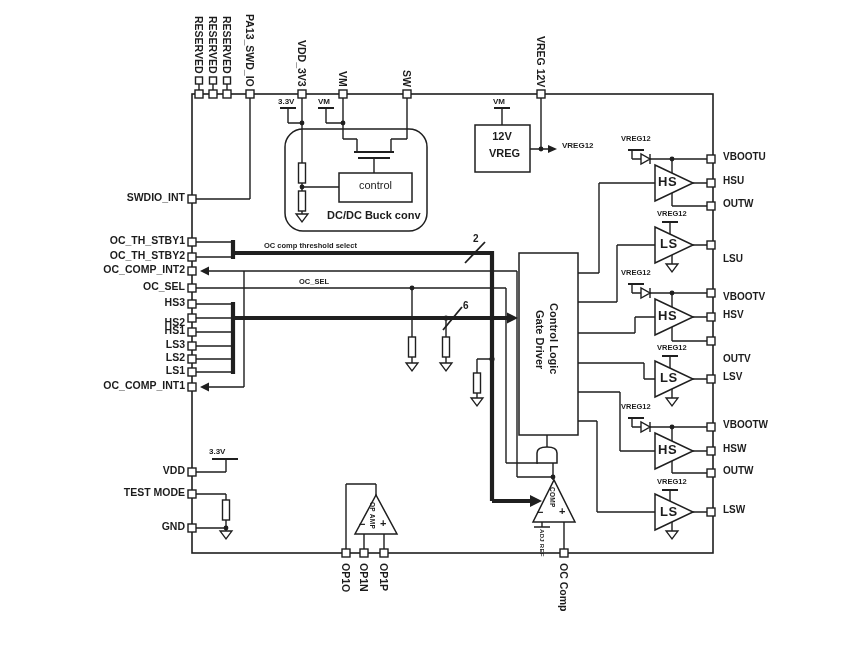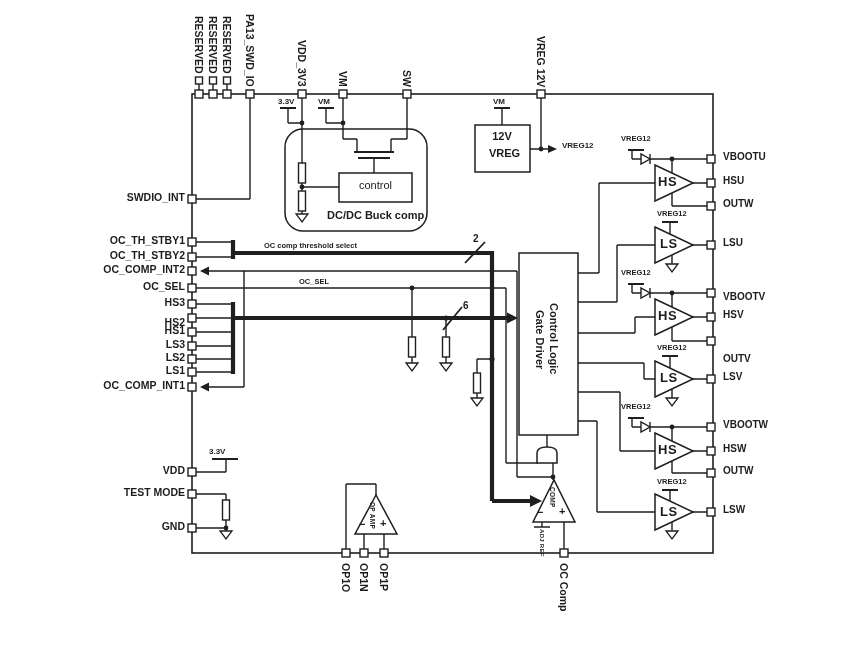--- a/index.html
+++ b/index.html
@@ -214,21 +214,21 @@
 <div class="lab pl" style="top:352px">LS2</div>
 <div class="lab pl" style="top:365px">LS1</div>
 <div class="lab pl" style="top:380px">OC_COMP_INT1</div>
 <div class="lab pl" style="top:465px">VDD</div>
 <div class="lab pl" style="top:487px">TEST MODE</div>
 <div class="lab pl" style="top:521px">GND</div>
 
 <div class="lab pr" style="top:152px">VBOOTU</div>
 <div class="lab pr" style="top:176px">HSU</div>
 <div class="lab pr" style="top:199px">OUTW</div>
-<div class="lab pr" style="top:238px">LSU</div>
+<div class="lab pr" style="top:254px">LSU</div>
 <div class="lab pr" style="top:292px">VBOOTV</div>
 <div class="lab pr" style="top:310px">HSV</div>
 <div class="lab pr" style="top:354px">OUTV</div>
 <div class="lab pr" style="top:372px">LSV</div>
 <div class="lab pr" style="top:420px">VBOOTW</div>
 <div class="lab pr" style="top:444px">HSW</div>
 <div class="lab pr" style="top:466px">OUTW</div>
 <div class="lab pr" style="top:505px">LSW</div>
 
 <div class="lab pb" style="left:340px;top:563px">OP1O</div>
@@ -256,21 +256,21 @@
 <div class="lab tri" style="left:658px;top:175px">HS</div>
 <div class="lab tri" style="left:660px;top:237px">LS</div>
 <div class="lab tri" style="left:658px;top:309px">HS</div>
 <div class="lab tri" style="left:660px;top:371px">LS</div>
 <div class="lab tri" style="left:658px;top:443px">HS</div>
 <div class="lab tri" style="left:660px;top:505px">LS</div>
 
 <div class="lab blk ctr" style="left:475px;top:131px;width:54px">12V</div>
 <div class="lab blk ctr" style="left:475px;top:148px;width:59px">VREG</div>
 <div class="lab blk ctr" style="left:339px;top:180px;width:73px;font-weight:400">control</div>
-<div class="lab blk" style="left:327px;top:210px">DC/DC Buck comp</div>
+<div class="lab blk" style="left:327px;top:210px">DC/DC Buck conv</div>
 <div class="lab vtext" style="left:547px;top:303px">Control Logic</div>
 <div class="lab vtext" style="left:533px;top:310px">Gate Driver</div>
 
 <div class="lab tiny" style="left:368px;top:502px">OP AMP</div>
 <div class="lab sign" style="left:359px;top:519px">−</div>
 <div class="lab sign" style="left:380px;top:518px">+</div>
 <div class="lab tiny" style="left:548px;top:487px">COMP</div>
 <div class="lab sign" style="left:537px;top:507px">−</div>
 <div class="lab sign" style="left:559px;top:506px">+</div>
 <div class="lab tiny" style="left:539px;top:529px;font-size:6px">ADJ REF</div>

